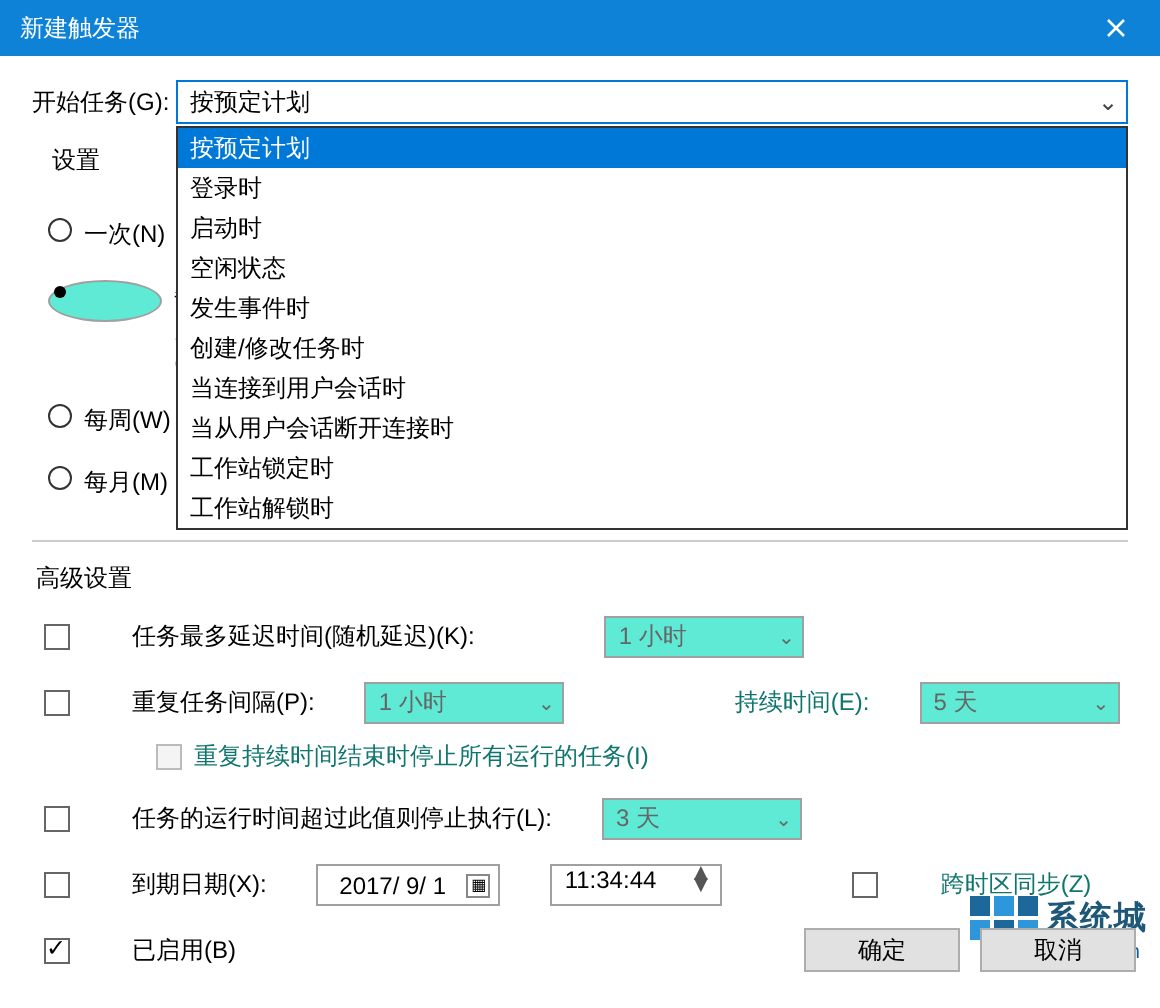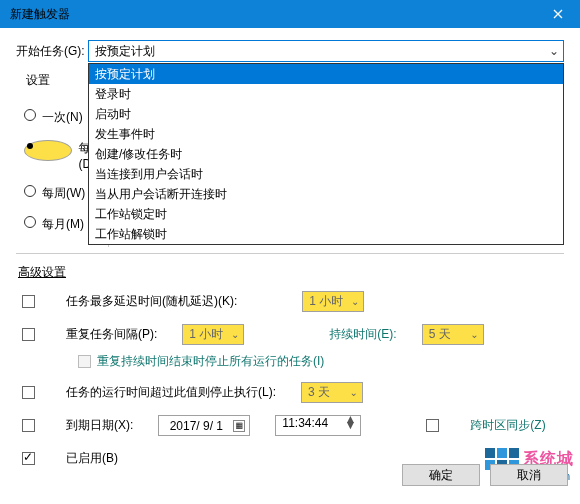--- a/index.html
+++ b/index.html
@@ -1,55 +1,55 @@
 <!DOCTYPE html>
 <html><head>
 <meta charset="utf-8">
 <style>
   * { box-sizing: border-box; font-family: "Microsoft YaHei", "Segoe UI", sans-serif; font-size: 12px; }
   body { margin: 0; background: #fff; width: 580px; height: 504px; overflow: hidden; position: relative; }
-  .titlebar { background: #0d82d7; color: #000000; height: 28px; display: flex; align-items: center; justify-content: space-between; padding: 0 0 0 10px; }
+  .titlebar { background: #0d82d7; color: #ffffff; height: 28px; display: flex; align-items: center; justify-content: space-between; padding: 0 0 0 10px; }
   .titlebar .title { font-size: 12px; }
   .titlebar .close { width: 45px; height: 28px; display: flex; align-items: center; justify-content: center; color: #fff; }
   .content { padding: 12px 16px 0 16px; }
   .row { display: flex; align-items: center; margin-bottom: 10px; }
   .begin-label { width: 72px; }
   .combo { flex: 1; border: 1px solid #0078d7; height: 22px; display: flex; align-items: center; justify-content: space-between; padding: 0 4px 0 6px; background: #fff; position: relative; }
   .combo .chev { color: #444; }
   .settings-lbl { margin-left: 10px; margin-top: 2px; }
   .panels { display: flex; margin-top: 4px; }
   .left-panel { width: 92px; padding-top: 6px; }
   .radio-row { display: flex; align-items: flex-start; margin: 10px 0 14px 8px; gap: 6px; }
   .radio { width: 12px; height: 12px; border: 1px solid #333; border-radius: 50%; display: inline-block; position: relative; }
   .radio.sel::after { content: ""; position: absolute; width: 6px; height: 6px; background: #000; border-radius: 50%; top: 2px; left: 2px; }
   .right-panel { flex: 1; border-left: 1px solid #ccc; padding: 10px 8px 18px 14px; min-height: 150px; display: flex; align-items: flex-start; }
   .cb { width: 13px; height: 13px; border: 1px solid #666; display: inline-block; margin-right: 6px; vertical-align: middle; position: relative; background:#fff; }
   .cb.checked::after { content: "✓"; position: absolute; top: -3px; left: 0; font-size: 12px; color: #000; }
   .cb.disabled { border-color: #bbb; background: #f4f4f4; }
   .hr { border: none; border-top: 1px solid #ccc; margin: 6px 0 10px 0; }
-  .adv-title { margin: 6px 0 10px 2px; text-decoration: underline; }
+  .adv-title { margin: 6px 0 10px 2px; }
   .adv-row { display: flex; align-items: center; margin: 8px 0 12px 6px; gap: 25px; }
-  .sel { border: 1px solid #a0a0a0; height: 21px; width: 62px; display: flex; align-items: center; justify-content: space-between; padding: 0 4px 0 6px; background: #fde047; color: #666; }
+  .sel { border: 1px solid #a0a0a0; height: 21px; width: 100px; display: flex; align-items: center; justify-content: space-between; padding: 0 4px 0 6px; background: #5eead4; color: #666; }
   .chev-sm { font-size: 10px; color: #666; }
   .lbl-dis { color: #0f766e; }
   .sub { margin-left: 62px; display: flex; align-items: center; margin-top: -4px; margin-bottom: 12px; }
   .date-field { border: 1px solid #a0a0a0; height: 21px; width: 92px; display: flex; align-items: center; padding: 0 4px; gap: 4px; }
   .date-field .dd { flex:1; text-align:center; }
   .time-field { border: 1px solid #a0a0a0; height: 21px; width: 86px; display: flex; align-items: flex-start; padding: 0 2px 0 6px; }
   .spin { display: flex; flex-direction: column; margin-left: auto; line-height: 6px; font-size: 8px; color: #555; padding-right: 2px; }
   .footer { position: absolute; bottom: 18px; right: 12px; display: flex; gap: 10px; }
   .btn { border: 1px solid #adadad; background: #e1e1e1; min-width: 78px; height: 22px; display: flex; align-items: center; justify-content: center; }
   .dropdown-list { position: absolute; top: 22px; left: -1px; width: calc(100% + 2px); background: #fff; border: 1px solid #333; z-index: 50; }
   .dd-item { padding: 2px 6px; line-height: 16px; }
   .dd-item.sel-h { background: #0078d7; color: #fff; }
   .watermark { position: absolute; right: 6px; bottom: 34px; display: flex; align-items: center; gap: 4px; opacity: 0.92; pointer-events: none; }
   .wm-sq { display: grid; grid-template-columns: repeat(3, 10px); grid-template-rows: repeat(2, 10px); gap: 2px; }
   .wm-sq span { background: #1d8fd8; }
   .wm-sq span.dk { background: #0a5c93; }
-  .wm-txt { font-size: 16px; color: #ec4899; font-weight: bold; letter-spacing: 1px; }
+  .wm-txt { font-size: 16px; color: #0c4a6e; font-weight: bold; letter-spacing: 1px; }
   .wm-url { position: absolute; right: 10px; bottom: 22px; font-size: 10px; color: #0a5c93; pointer-events: none; }
   .right-cb { margin-left: auto; margin-right: 6px; display:flex; align-items:center; }
   .adv-label { }
 </style>
 </head>
 <body>
 
 <div class="titlebar">
   <span class="title">新建触发器</span>
   <div class="close">
@@ -62,20 +62,21 @@
 <div class="content">
   <div class="row">
     <span class="begin-label">开始任务(G):</span>
     <div class="combo">
       <span>按预定计划</span>
       <span class="chev">⌄</span>
       <div class="dropdown-list">
         <div class="dd-item sel-h">按预定计划</div>
         <div class="dd-item">登录时</div>
         <div class="dd-item">启动时</div>
+        <div class="dd-item">空闲状态</div>
         <div class="dd-item">发生事件时</div>
         <div class="dd-item">创建/修改任务时</div>
         <div class="dd-item">当连接到用户会话时</div>
         <div class="dd-item">当从用户会话断开连接时</div>
         <div class="dd-item">工作站锁定时</div>
         <div class="dd-item">工作站解锁时</div>
       </div>
     </div>
   </div>
 

